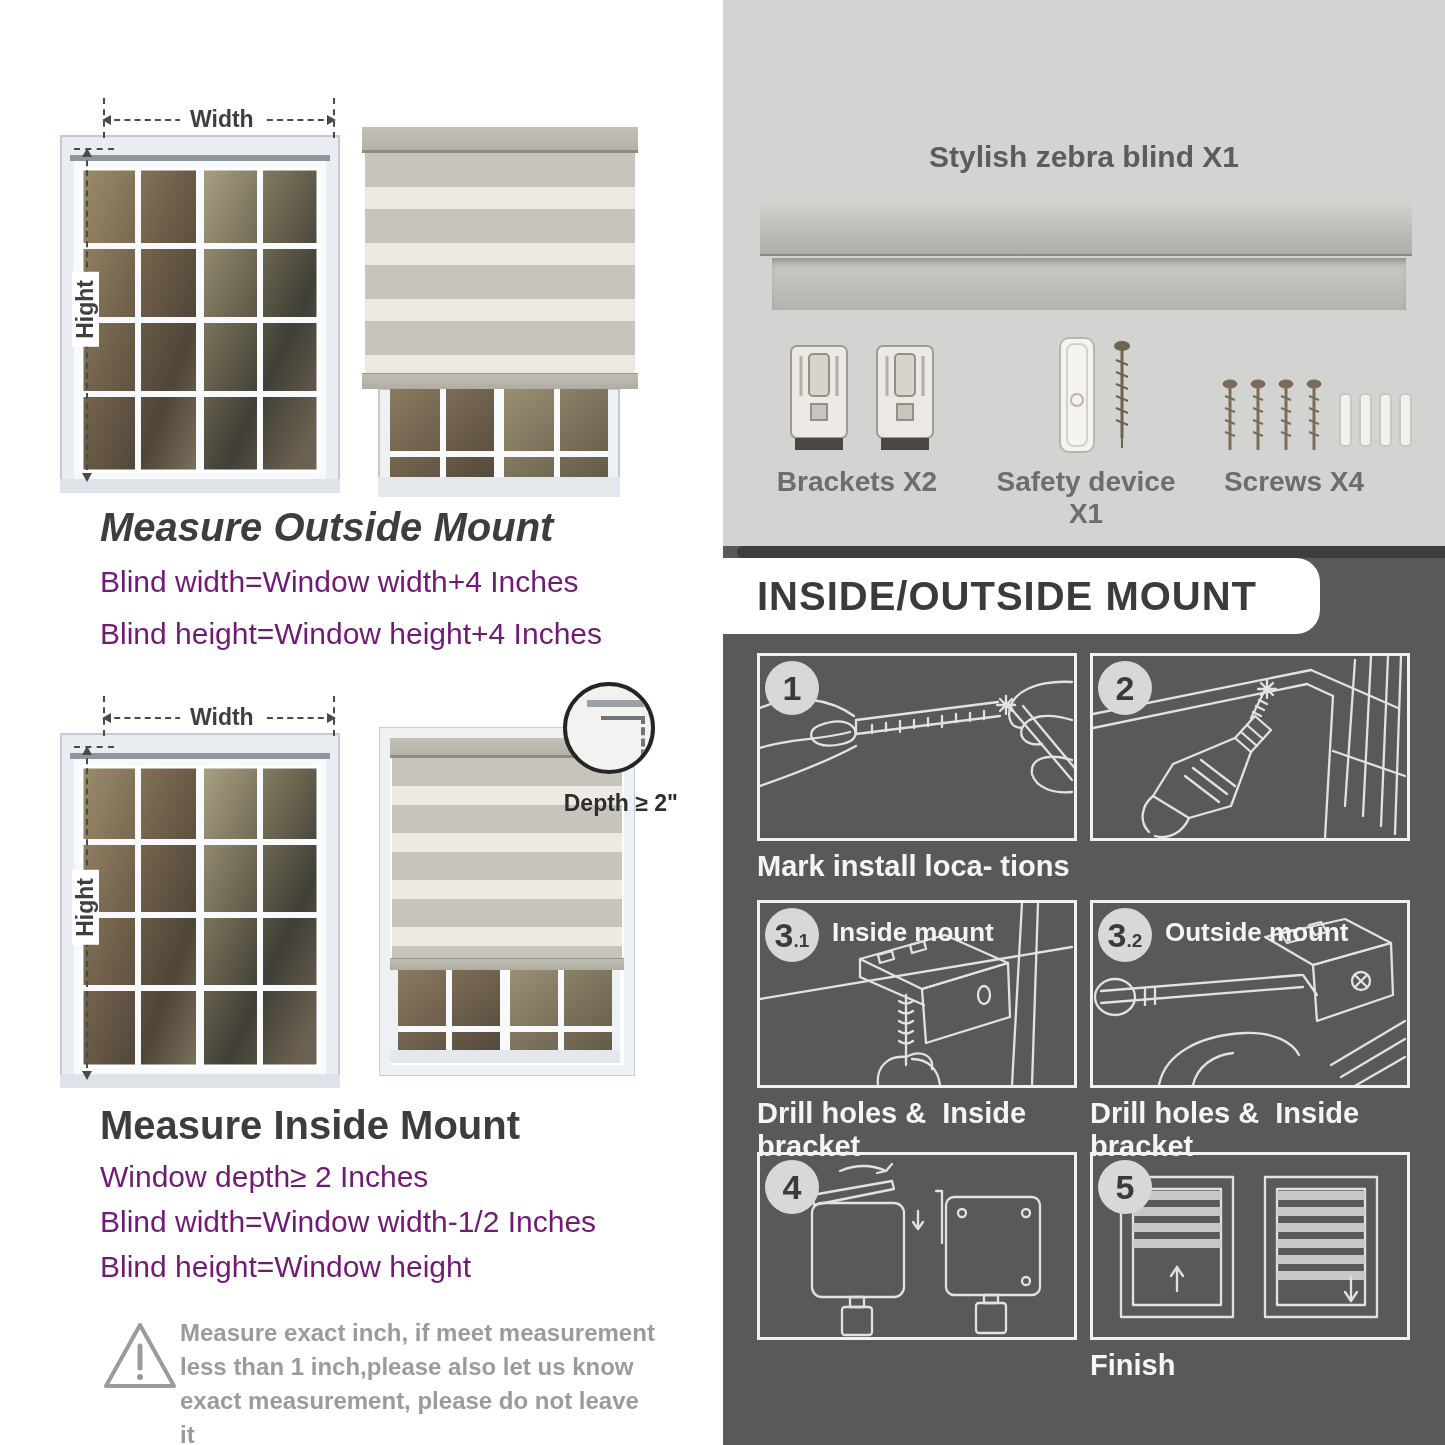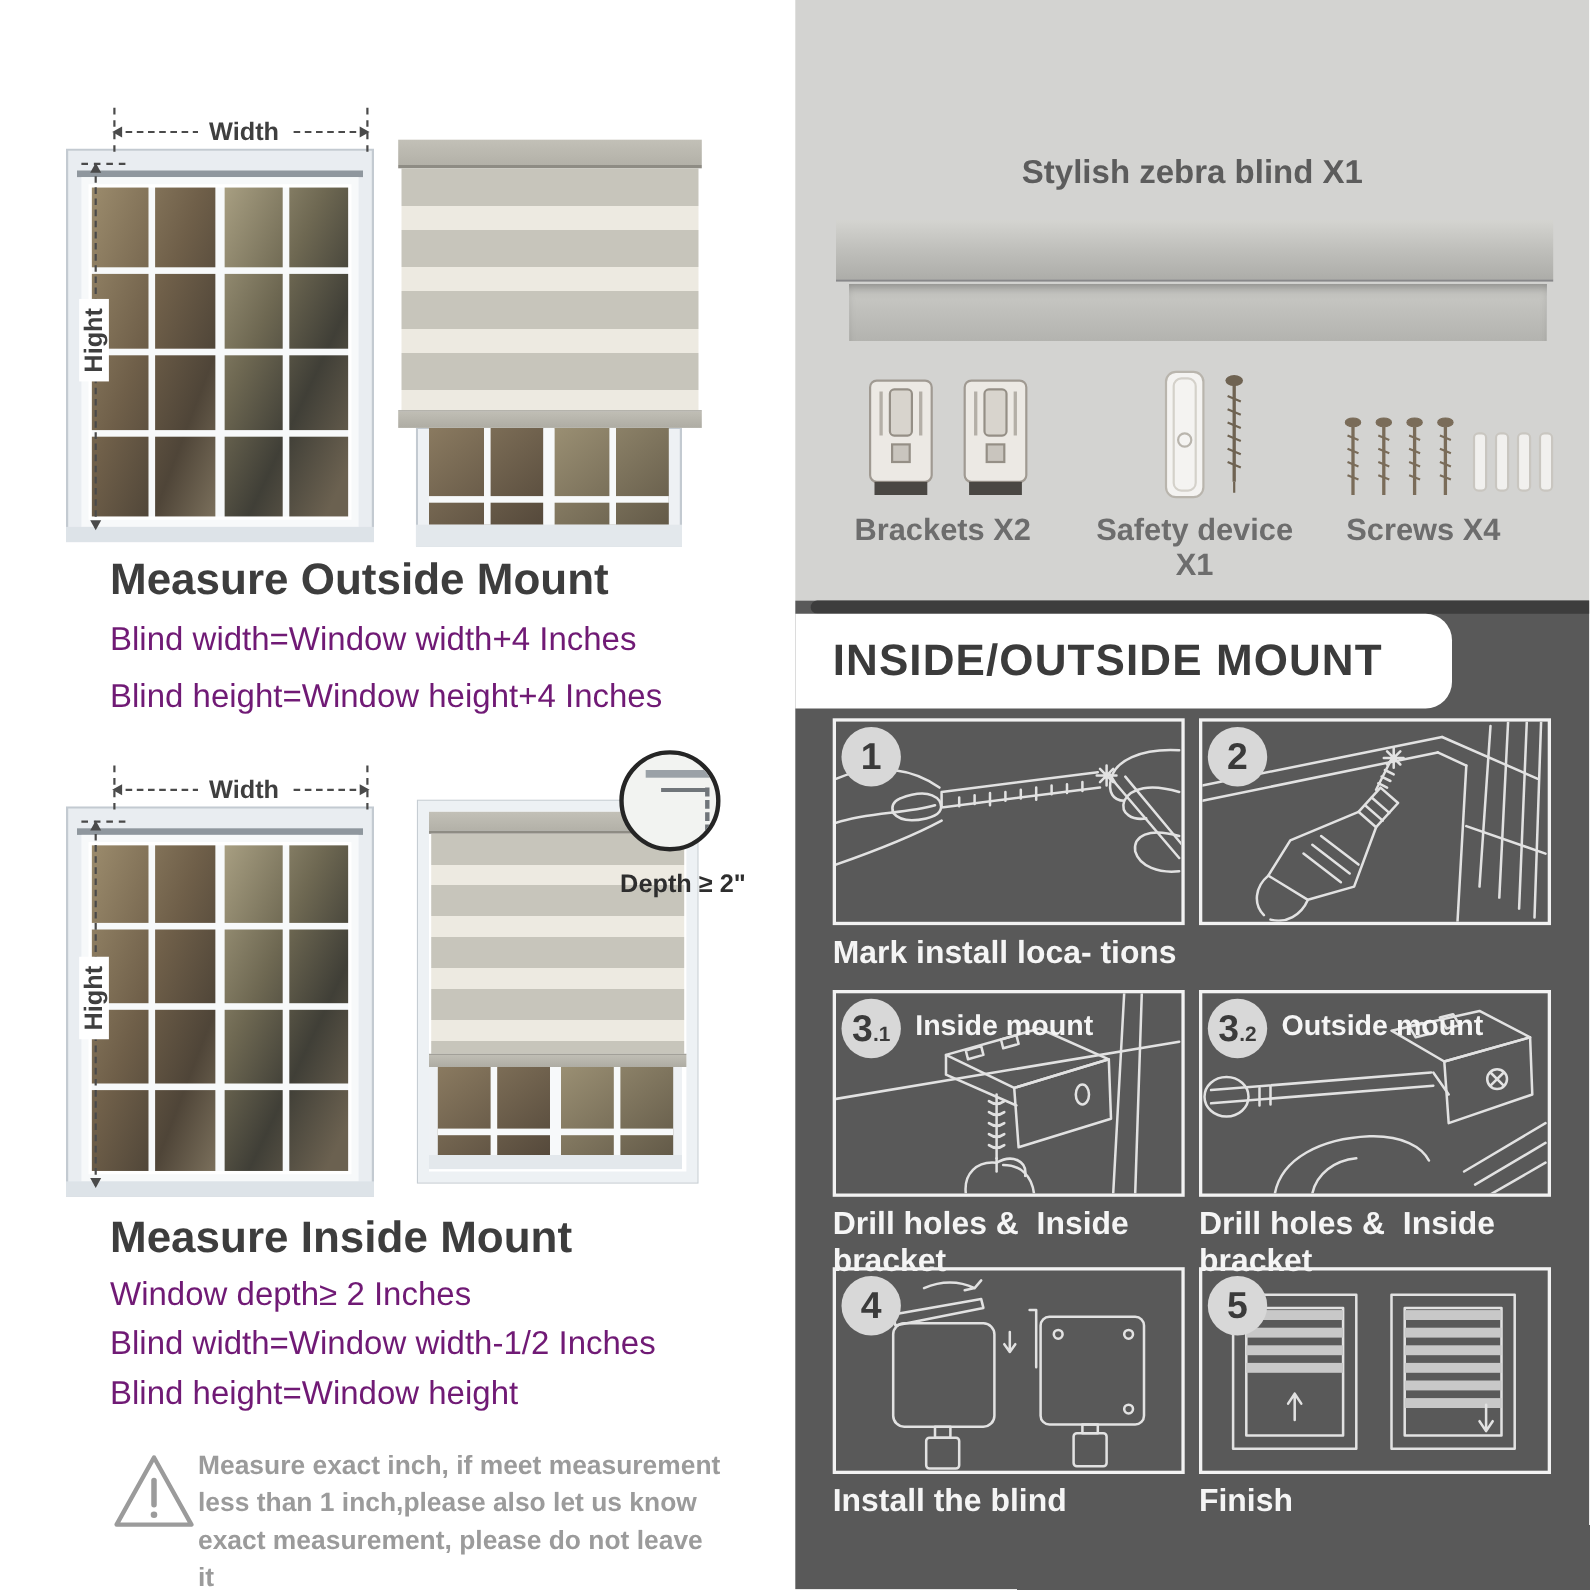--- a/index.html
+++ b/index.html
@@ -61,21 +61,21 @@
   .rail-top{left:760px;top:200px;width:652px;height:56px;
             background:linear-gradient(180deg,#d4d4d0 0%,#bfbfbb 50%,#adada9 100%);
             border-bottom:2px solid #88888a;}
   .rail-bottom{left:772px;top:258px;width:634px;height:52px;
             background:linear-gradient(180deg,#cbcbc7,#b3b3af);
             box-shadow:inset 0 8px 10px -5px rgba(0,0,0,.35);}
   .item-label{font-size:28px;font-weight:bold;color:#6d6d6d;text-align:center;}
 
   .mount{left:723px;top:546px;width:722px;height:899px;background:#595959;}
   .mount-topbar{left:737px;top:546px;width:708px;height:12px;background:#3d3d3d;border-radius:6px 0 0 6px;}
-  .hdr-mount{left:723px;top:558px;width:597px;height:86px;background:#ffffff;
+  .hdr-mount{left:723px;top:558px;width:597px;height:76px;background:#ffffff;
              border-radius:0 24px 24px 0;display:flex;align-items:center;padding-left:34px;}
   .hdr-mount span{color:#3b3b3b;font-size:40px;font-weight:bold;letter-spacing:1px;}
 
   .panel{position:absolute;width:320px;}
   .pbox{position:relative;width:320px;height:188px;border:3px solid #f2f2f2;overflow:hidden;}
   .badge{position:absolute;left:5px;top:5px;width:54px;height:54px;border-radius:50%;
          background:#d8d8d8;color:#3b3b3b;display:flex;align-items:center;justify-content:center;
          font-weight:bold;font-size:34px;z-index:2;}
   .badge .nsub{font-size:19px;margin-top:12px;}
   .plabel{position:absolute;left:72px;top:14px;color:#f5f5f5;font-size:26px;font-weight:bold;z-index:2;}
@@ -153,21 +153,21 @@
       <rect x="12" y="0" width="104" height="88" fill="url(#gl3)"></rect>
       <rect x="126" y="0" width="104" height="88" fill="url(#gr3)"></rect>
       <rect x="116" y="0" width="10" height="88" fill="#f7f9fa"></rect>
       <rect x="62" y="0" width="6" height="88" fill="#f7f9fa"></rect>
       <rect x="176" y="0" width="6" height="88" fill="#f7f9fa"></rect>
       <rect x="12" y="62" width="218" height="6" fill="#f7f9fa"></rect>
       <rect x="0" y="88" width="242" height="20" fill="#e3e8ec"></rect>
     </svg>
   </div>
 
-  <div class="abs h2" style="left:100px;top:505px;">Measure Outside Mount</div>
+  <div class="abs h2" style="left:100px;top:505px;font-style:italic;">Measure Outside Mount</div>
   <div class="abs formula" style="left:100px;top:565px;">Blind width=Window width+4 Inches</div>
   <div class="abs formula" style="left:100px;top:617px;">Blind height=Window height+4 Inches</div>
 
   <div class="abs" style="left:60px;top:733px;">
     <svg width="280" height="355" viewBox="0 0 280 355">
       <defs>
         <linearGradient id="gl2" x1="0" y1="0" x2="1" y2="1">
           <stop offset="0" stop-color="#9c8c6d"></stop>
             <stop offset="0.45" stop-color="#6f5f49"></stop>
           <stop offset="0.75" stop-color="#4f4538"></stop>
@@ -443,21 +443,20 @@
         <path d="M158,56 l0,18 M158,74 l-5,-7 M158,74 l5,-7"></path>
         <path d="M182,36 l0,52 M176,36 l6,0"></path>
         <rect x="186" y="42" width="94" height="98" rx="8"></rect>
         <circle cx="202" cy="58" r="4"></circle>
           <circle cx="266" cy="58" r="4"></circle>
           <circle cx="266" cy="126" r="4"></circle>
         <rect x="224" y="140" width="14" height="8"></rect>
         <rect x="216" y="148" width="30" height="30" rx="3"></rect>
       </svg>
     </div>
-    <div class="caption">Install the blind</div>
   </div>
 
   <div class="panel" style="left:1090px;top:1152px;">
     <div class="pbox">
       <div class="badge">
           <span class="n">5</span>
           <span class="nsub"></span>
         </div>
       <svg class="sketch" width="314" height="182" viewBox="0 0 314 182">
         <rect x="28" y="22" width="112" height="140"></rect>

